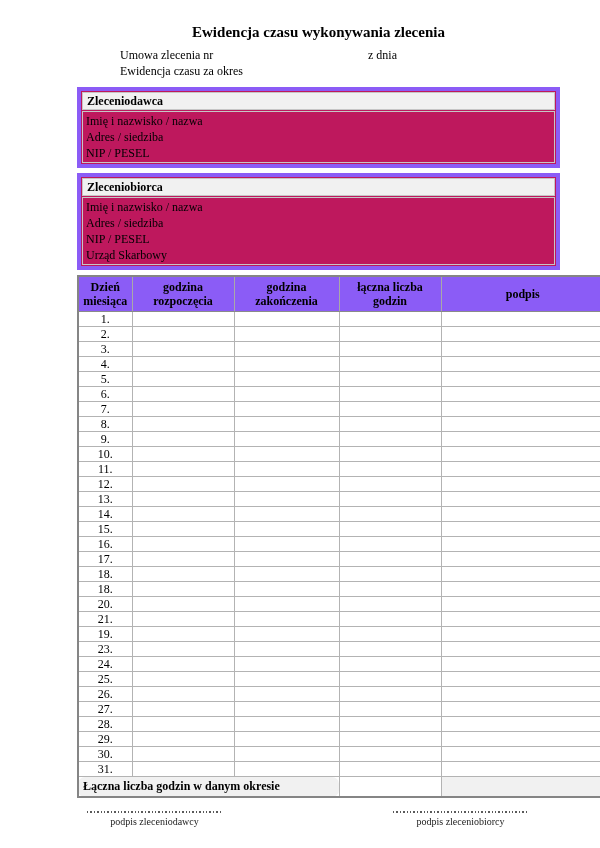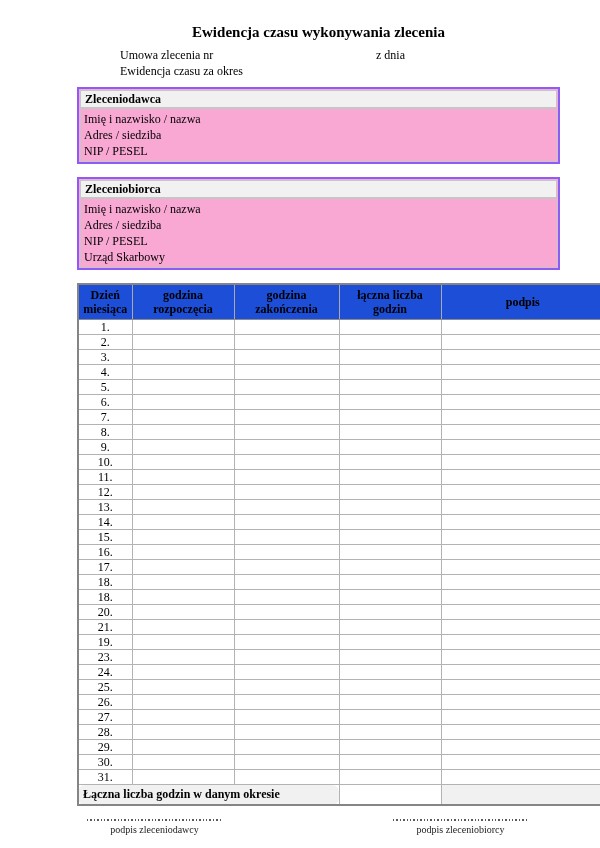--- a/index.html
+++ b/index.html
@@ -13,41 +13,41 @@
   }
   .page { margin-left: 33px; width: 527px; padding-top: 23px; padding-left: 44px; }
 
   .title {
     font-size: 15px; font-weight: bold; text-align: center;
     margin: 0 0 6px 0; line-height: 18px;
   }
 
   .meta { margin-left: 7px; font-size: 12px; line-height: 16px; margin-bottom: 8px; }
   .meta-line { position: relative; margin-left: 36px; }
-  .zdnia { position: absolute; left: 256px; top: 0; font-family: Liberation Serif, serif; }
+  .zdnia { position: absolute; left: 248px; top: 0; font-family: Liberation Serif, serif; }
 
   .info-table {
     width: 100%; border-collapse: separate; border-spacing: 1px;
-    border: 2px solid #8b5cf6; background: #f9a8d4; margin-bottom: 13px;
+    border: 4px solid #8b5cf6; background: #be185d; margin-bottom: 5px;
   }
   .info-table th {
     background: #f1f1f1; text-align: left; font-size: 12px; font-weight: bold;
     padding: 1px 4px; border: 1px solid #c6c6c6; line-height: 14px;
   }
   .info-table td {
     border: 1px solid #c6c6c6; padding: 1px 3px;
     font-size: 12px; line-height: 16px;
   }
 
   .main-table {
     width: 100%; border-collapse: collapse; border: 2px solid #858585;
     margin-top: 2px; table-layout: fixed;
   }
   .main-table th {
-    background: #1d4ed8; font-size: 12px; font-weight: bold; line-height: 14px;
+    background: #8b5cf6; font-size: 12px; font-weight: bold; line-height: 14px;
     padding: 3px 0; border: 1px solid #a9a9a9; border-bottom: 1px solid #8a8a8a;
     white-space: pre-line; text-align: center;
   }
   .main-table td { border: 1px solid #b3b3b3; font-size: 12px; height: 14.7px; padding: 0; }
   .day-cell { text-align: center; line-height: 14px; }
   .total-row td { height: 17px; }
   .total-label {
     background: #f1f1f1; font-weight: bold; font-size: 12.5px;
     padding: 2px 4px !important; text-align: left; border-radius: 7px;
   }

